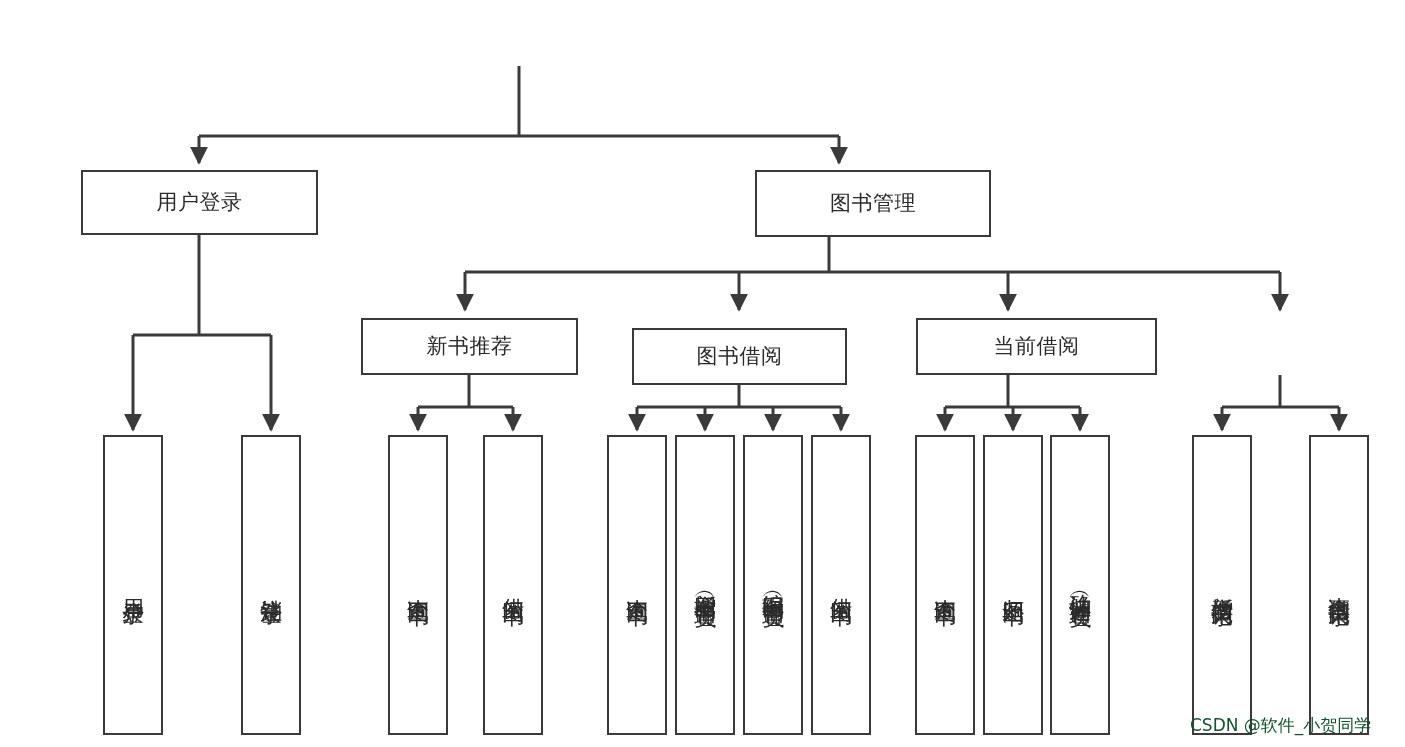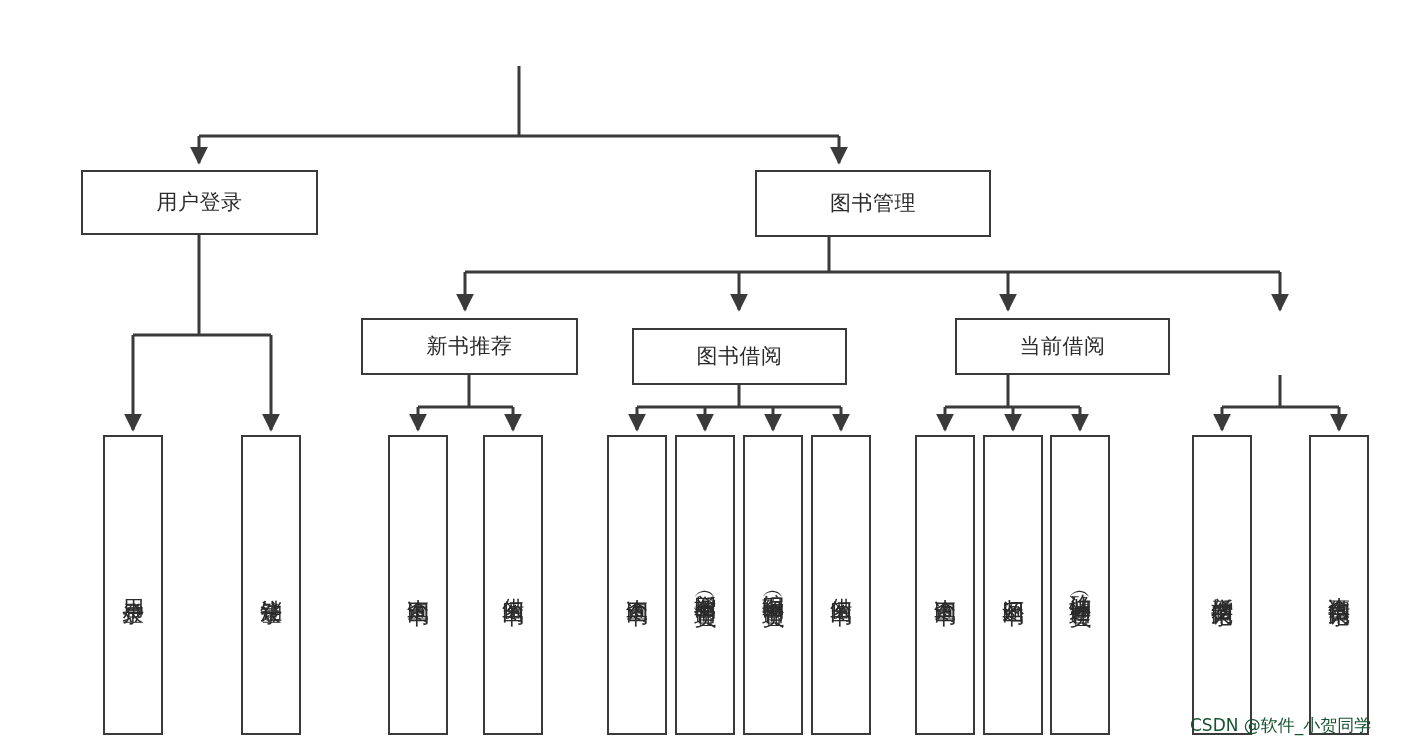--- a/index.html
+++ b/index.html
@@ -122,21 +122,21 @@
       <path d="M 1339 407 L 1339 430" marker-end="url(#arrow)"></path>
     </g>
   </svg>
 
 
   <div class="node h" style="left:81px; top:170px; width:237px; height:65px;">用户登录</div>
   <div class="node h" style="left:740px; top:170px; width:236px; height:67px;margin-left:15px;">图书管理</div>
 
   <div class="node h" style="left:361px; top:318px; width:217px; height:57px;">新书推荐</div>
   <div class="node h" style="left:632px; top:318px; width:215px; height:57px;margin-top:10px;">图书借阅</div>
-  <div class="node h" style="left:955px; top:318px; width:215px; height:57px;">当前借阅</div>
+  <div class="node h" style="left:916px; top:318px; width:241px; height:57px;">当前借阅</div>
 
   <div class="node v" style="left:103px; top:435px; width:60px; height:300px;">
     <span class="vtext">用户登录</span>
   </div>
   <div class="node v" style="left:241px; top:435px; width:60px; height:300px;">
     <span class="vtext">注销登录</span>
   </div>
 
   <div class="node v" style="left:388px; top:435px; width:60px; height:300px;">
     <span class="vtext">查询图书</span>

